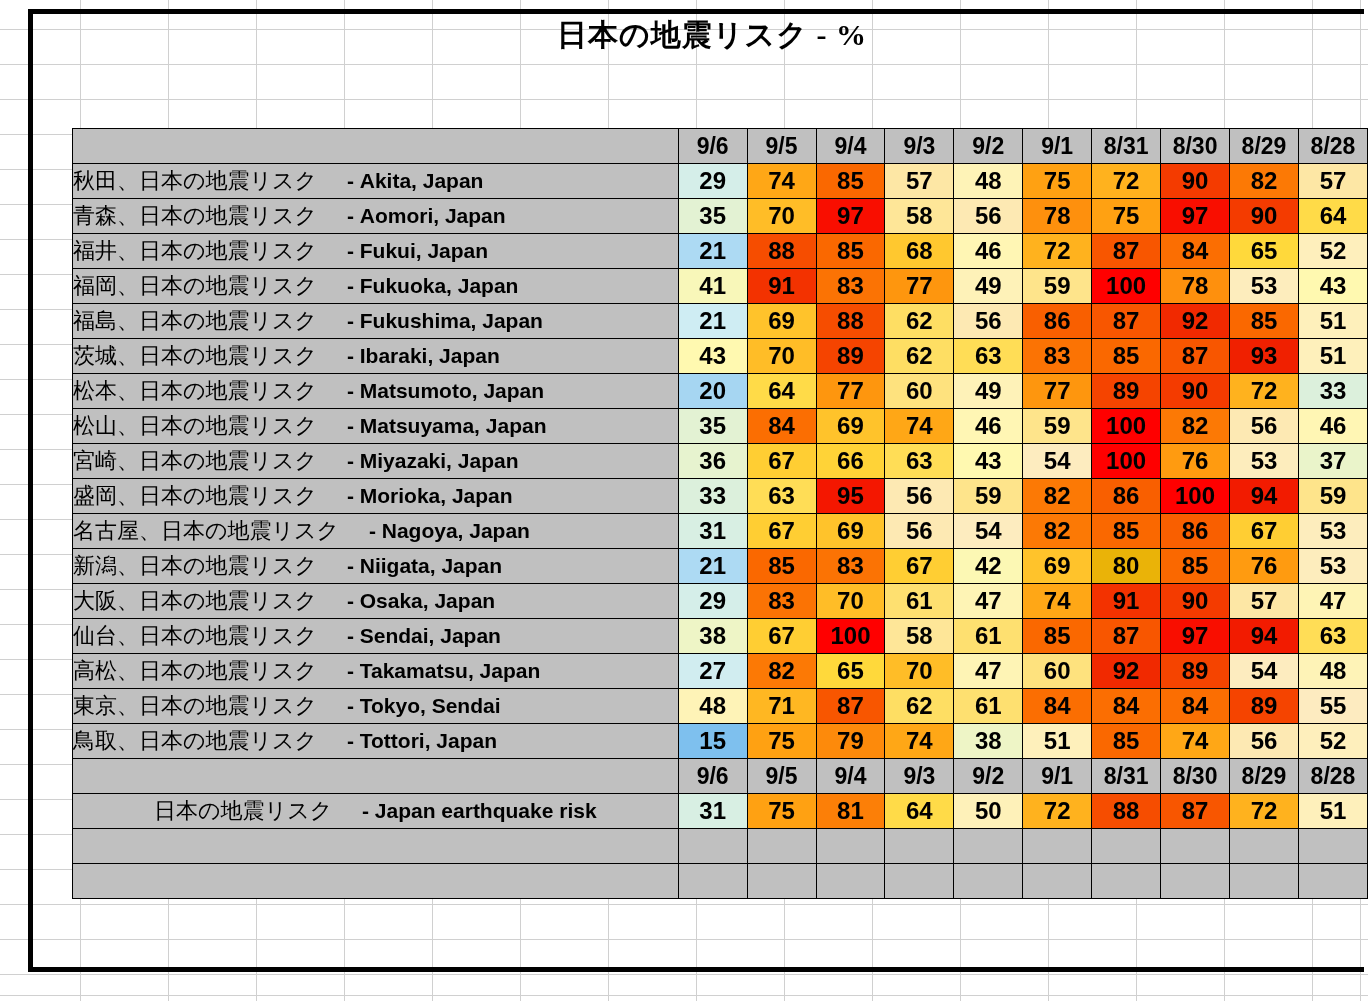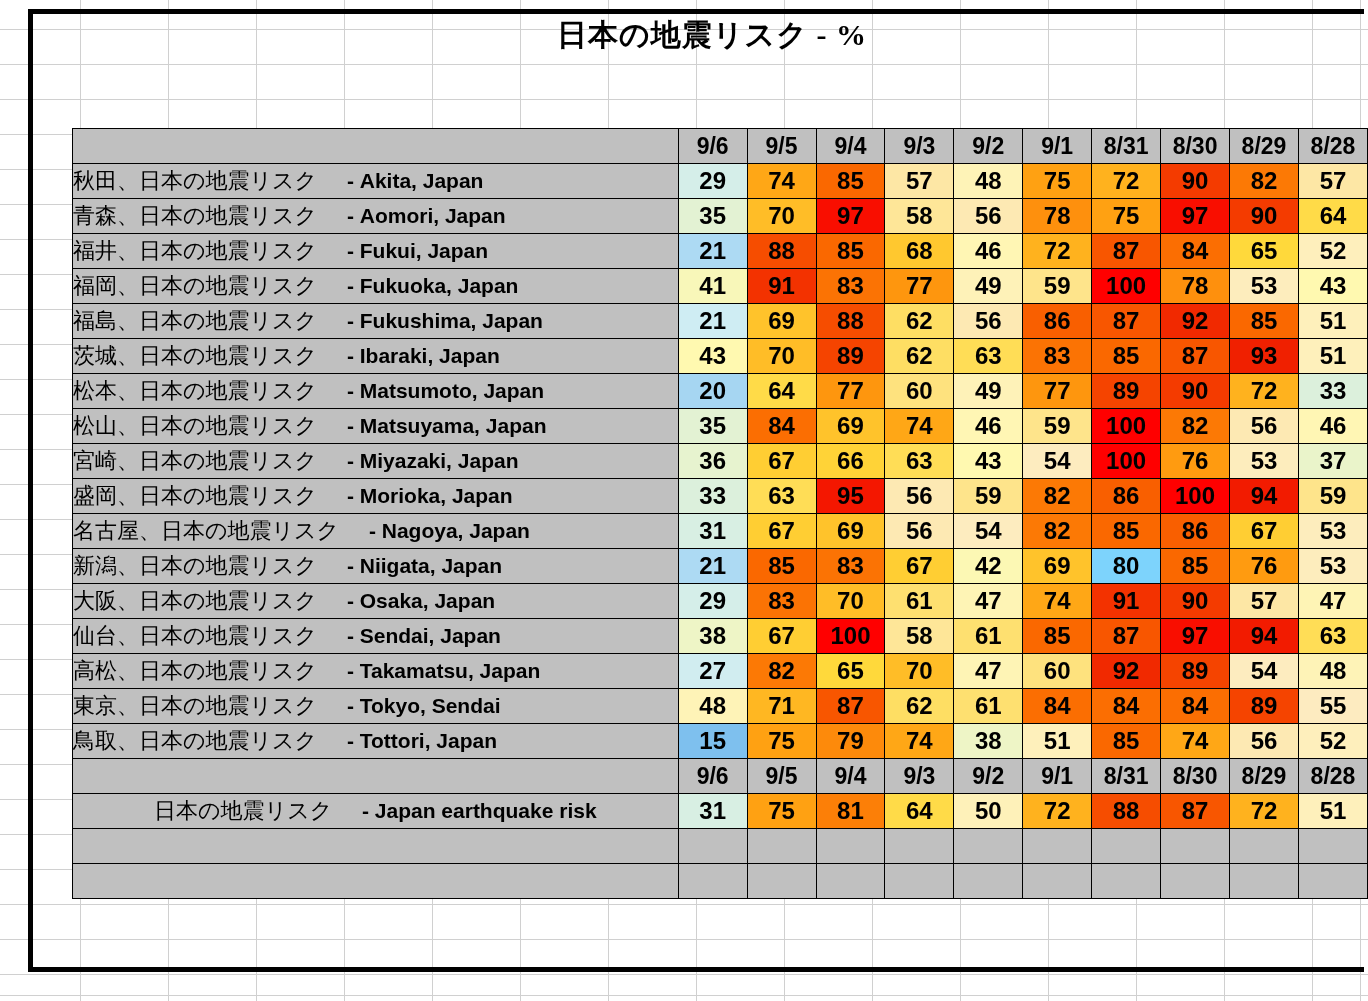--- a/index.html
+++ b/index.html
@@ -273,21 +273,21 @@
         <td class="val col-v" style="background: rgb(253, 237, 189);">53</td>
       </tr>
       <tr>
         <td class="rowlabel col-label"><span class="jp">新潟、日本の地震リスク</span><span class="en"> - Niigata, Japan</span></td>
         <td class="val col-v" style="background: rgb(173, 218, 243);">21</td>
         <td class="val col-v" style="background: rgb(250, 104, 0);">85</td>
         <td class="val col-v" style="background: rgb(251, 115, 4);">83</td>
         <td class="val col-v" style="background: rgb(255, 206, 51);">67</td>
         <td class="val col-v" style="background: rgb(252, 248, 180);">42</td>
         <td class="val col-v" style="background: rgb(255, 195, 43);">69</td>
-        <td class="val col-v" style="background: #7dd3fc;">80</td>
+        <td class="val col-v" style="background: #eab308;">80</td>
         <td class="val col-v" style="background: rgb(250, 104, 0);">85</td>
         <td class="val col-v" style="background: rgb(255, 155, 16);">76</td>
         <td class="val col-v" style="background: rgb(253, 237, 189);">53</td>
       </tr>
       <tr>
         <td class="rowlabel col-label"><span class="jp">大阪、日本の地震リスク</span><span class="en"> - Osaka, Japan</span></td>
         <td class="val col-v" style="background: rgb(213, 238, 233);">29</td>
         <td class="val col-v" style="background: rgb(251, 115, 4);">83</td>
         <td class="val col-v" style="background: rgb(255, 189, 39);">70</td>
         <td class="val col-v" style="background: rgb(254, 224, 112);">61</td>

